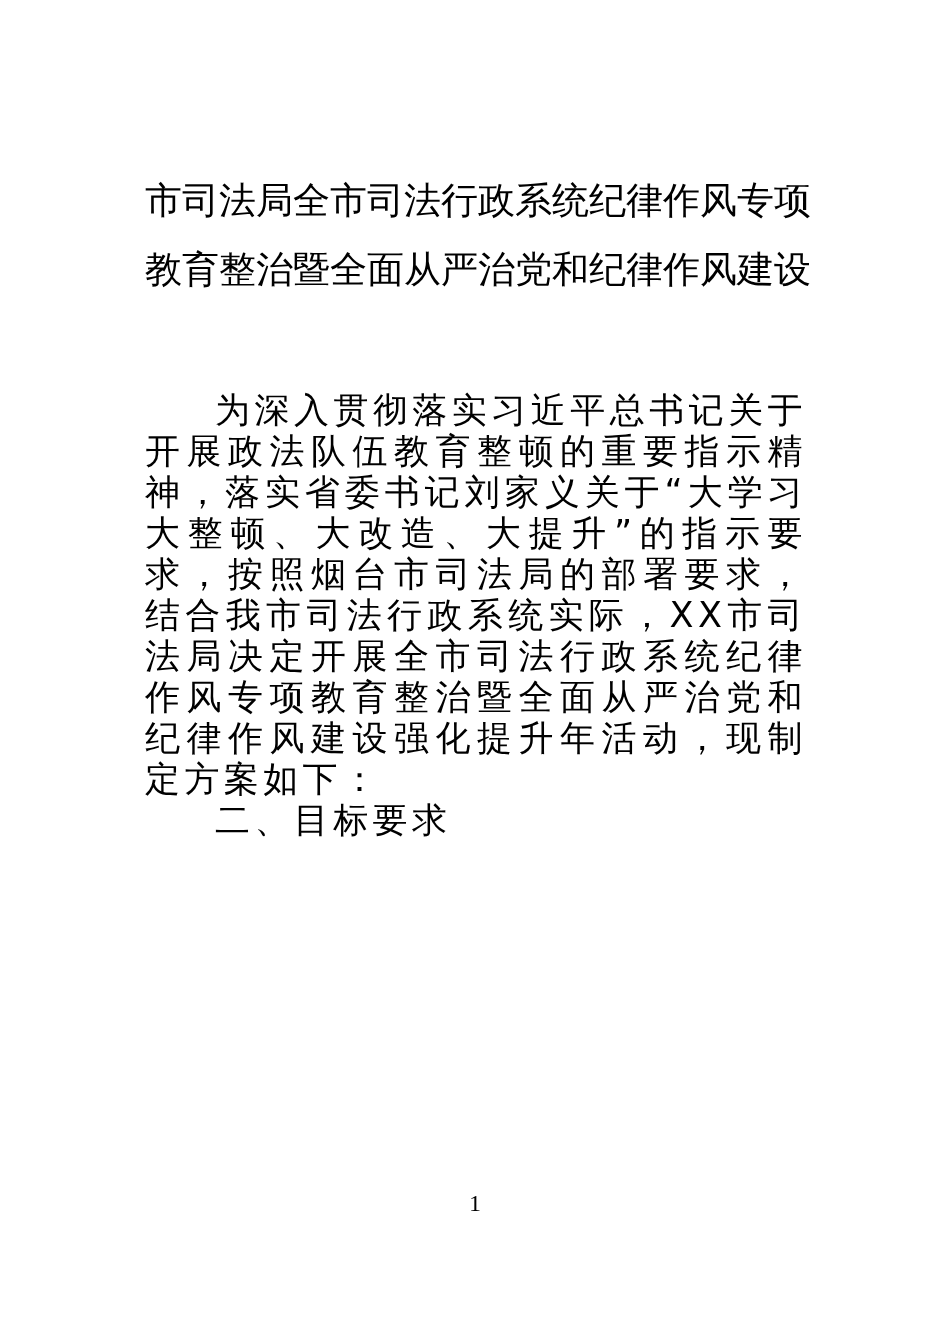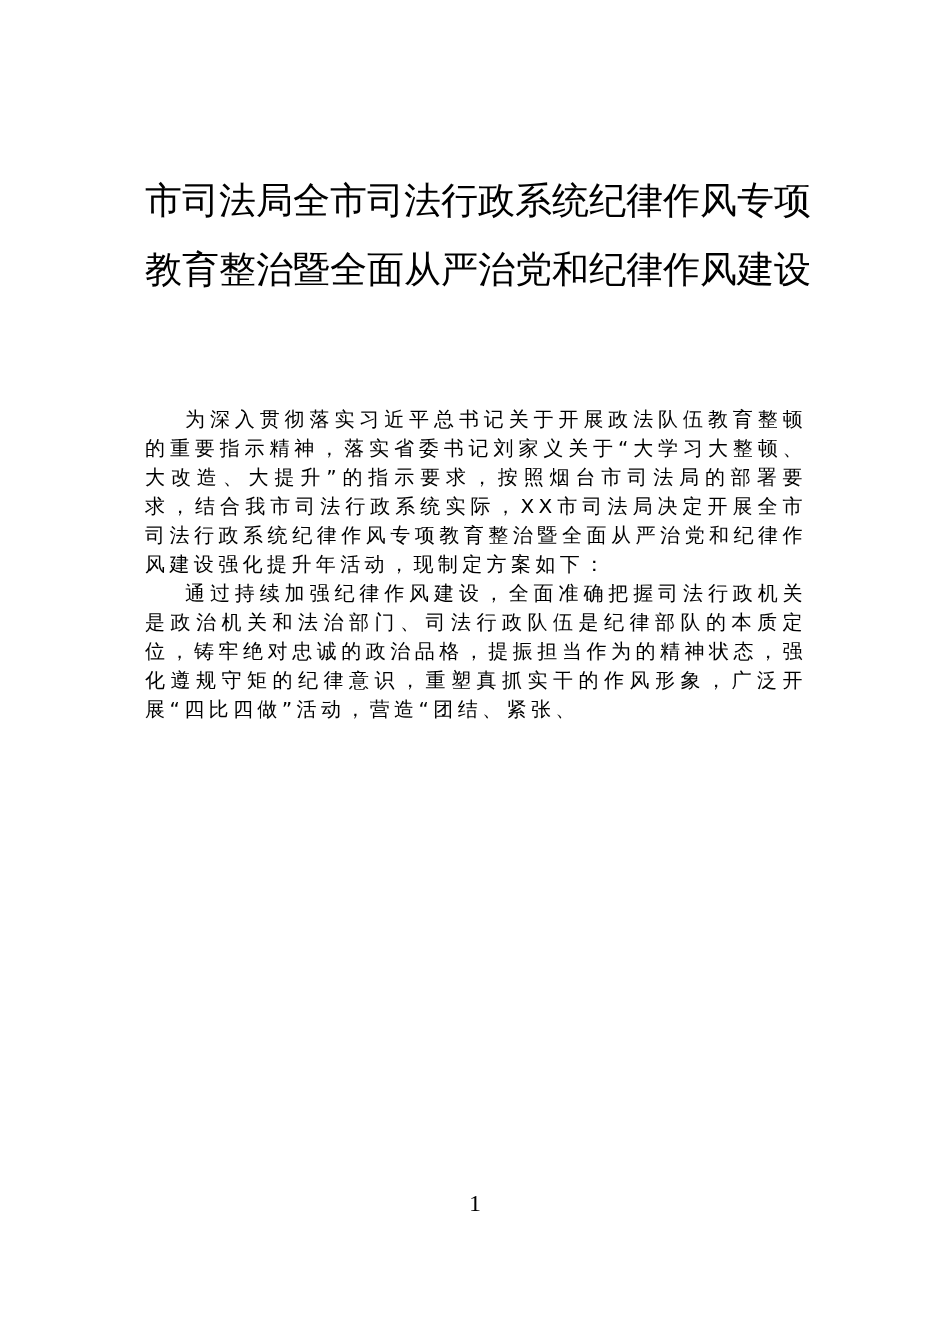--- a/index.html
+++ b/index.html
@@ -36,23 +36,23 @@
     letter-spacing: 0px;
   }
   .title span {
     display: block;
     white-space: nowrap;
   }
   .body {
     position: absolute;
     left: 145px;
     width: 662px;
-    top: 405px;
-    font-size: 20px;
-    line-height: 29px;
+    top: 390px;
+    font-size: 35px;
+    line-height: 41px;
     letter-spacing: 4.4px;
   }
   .body p {
     margin: 0;
     text-indent: 2em;
     text-align: justify;
     text-align-last: left;
   }
   .body p.heading {
     text-indent: 2em;
@@ -73,18 +73,18 @@
 
 <div class="page">
 
   <h1 class="title">
     <span>市司法局全市司法行政系统纪律作风专项</span>
     <span>教育整治暨全面从严治党和纪律作风建设</span>
   </h1>
 
   <div class="body">
     <p>为深入贯彻落实习近平总书记关于开展政法队伍教育整顿的重要指示精神，落实省委书记刘家义关于“大学习大整顿、大改造、大提升”的指示要求，按照烟台市司法局的部署要求，结合我市司法行政系统实际，XX市司法局决定开展全市司法行政系统纪律作风专项教育整治暨全面从严治党和纪律作风建设强化提升年活动，现制定方案如下：</p>
-    <p>通过持续加强纪律作风建设，全面准确把握司法行政机关是政治机关和法治部门、司法行政队伍是纪律部队的本质定位，铸牢绝对忠诚的政治品格，提振担当作为的精神状态，强化遵规守矩的纪律意识，重塑真抓实干的作风形象，广泛开展“四比四做”活动，营造“团结、紧张、</p>
+    <p class="heading">二、目标要求</p>
   </div>
 
   <div class="page-number">1</div>
 
 </div>
 
 </body></html>

